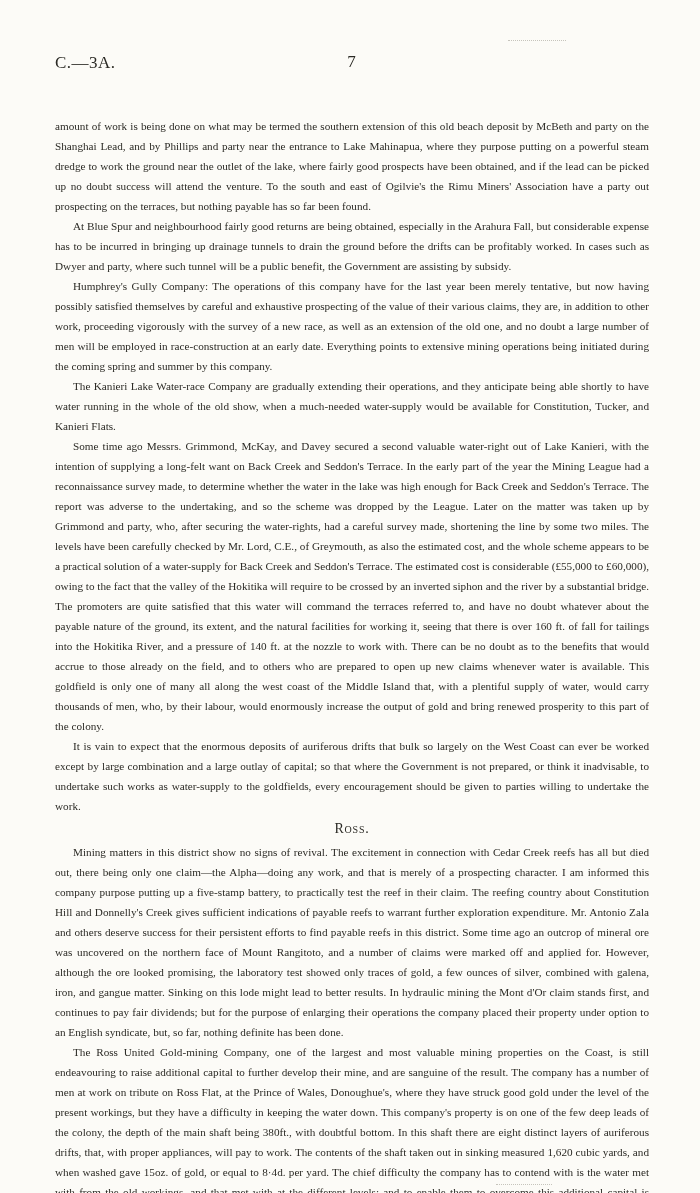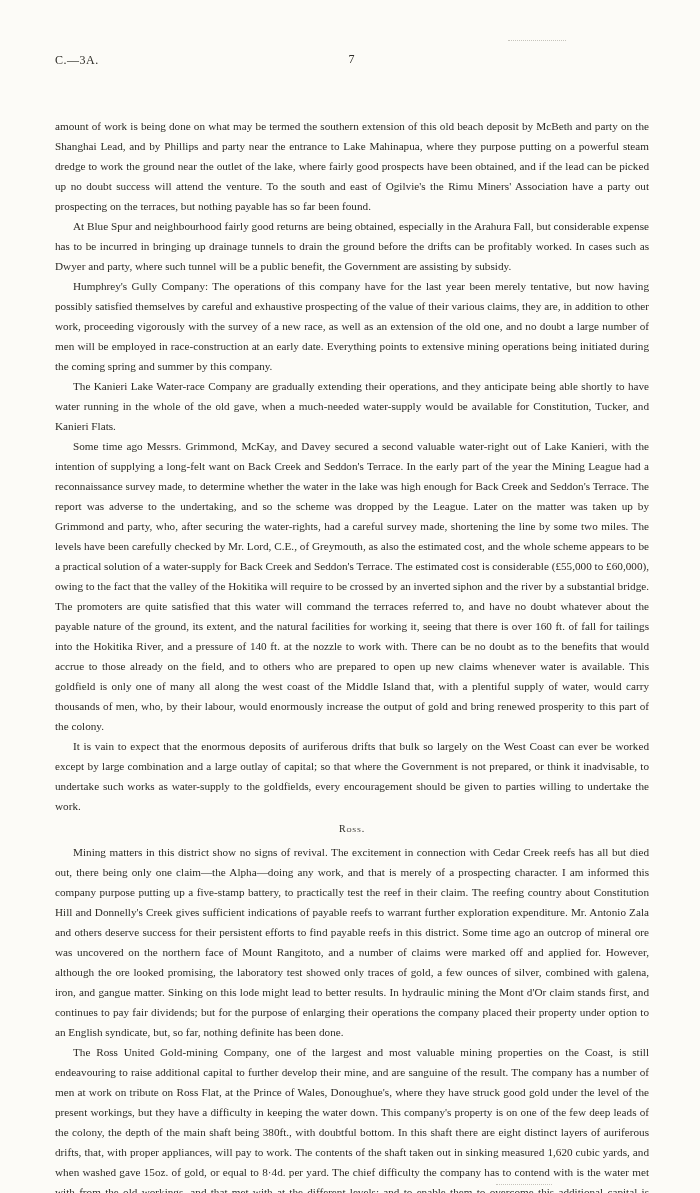--- a/index.html
+++ b/index.html
@@ -19,21 +19,21 @@
     height: 1193px;
     overflow: hidden;
     background: #fcfbf7;
   }
   .page-header {
     position: absolute;
     top: 52px;
     left: 55px;
     right: 52px;
     height: 16px;
-    font-size: 12px;
+    font-size: 17px;
   }
   .doc-ref {
     position: absolute;
     left: 0;
     top: 1px;
     letter-spacing: 0.5px;
   }
   .page-num {
     position: absolute;
     left: 0;
@@ -56,21 +56,21 @@
     margin: 0;
     padding: 0;
     text-indent: 18px;
   }
   .body-text p.noindent {
     text-indent: 0;
   }
   .section-heading {
     margin: 3px 0 3px 0;
     text-align: center;
-    font-size: 10px;
+    font-size: 14px;
     font-weight: normal;
     font-variant: small-caps;
     letter-spacing: 0.8px;
     text-indent: 0;
   }
   .scan-dots {
     position: absolute;
     height: 1px;
     border-top: 1px dotted #b9b7ae;
     opacity: 0.8;
@@ -96,21 +96,21 @@
 
   <div class="page-header">
     <span class="doc-ref">C.—3A.</span>
     <span class="page-num">7</span>
   </div>
 
   <div class="body-text">
     <p class="noindent">amount of work is being done on what may be termed the southern extension of this old beach deposit by McBeth and party on the Shanghai Lead, and by Phillips and party near the entrance to Lake Mahinapua, where they purpose putting on a powerful steam dredge to work the ground near the outlet of the lake, where fairly good prospects have been obtained, and if the lead can be picked up no doubt success will attend the venture.  To the south and east of Ogilvie's the Rimu Miners' Association have a party out prospecting on the terraces, but nothing payable has so far been found.</p>
     <p>At Blue Spur and neighbourhood fairly good returns are being obtained, especially in the Arahura Fall, but considerable expense has to be incurred in bringing up drainage tunnels to drain the ground before the drifts can be profitably worked.  In cases such as Dwyer and party, where such tunnel will be a public benefit, the Government are assisting by subsidy.</p>
     <p>Humphrey's Gully Company: The operations of this company have for the last year been merely tentative, but now having possibly satisfied themselves by careful and exhaustive prospecting of the value of their various claims, they are, in addition to other work, proceeding vigorously with the survey of a new race, as well as an extension of the old one, and no doubt a large number of men will be employed in race-construction at an early date.  Everything points to extensive mining operations being initiated during the coming spring and summer by this company.</p>
-    <p>The Kanieri Lake Water-race Company are gradually extending their operations, and they anticipate being able shortly to have water running in the whole of the old gave, when a much-needed water-supply would be available for Constitution, Tucker, and Kanieri Flats.</p>
+    <p>The Kanieri Lake Water-race Company are gradually extending their operations, and they anticipate being able shortly to have water running in the whole of the old show, when a much-needed water-supply would be available for Constitution, Tucker, and Kanieri Flats.</p>
     <p>Some time ago Messrs. Grimmond, McKay, and Davey secured a second valuable water-right out of Lake Kanieri, with the intention of supplying a long-felt want on Back Creek and Seddon's Terrace.  In the early part of the year the Mining League had a reconnaissance survey made, to determine whether the water in the lake was high enough for Back Creek and Seddon's Terrace. The report was adverse to the undertaking, and so the scheme was dropped by the League.  Later on the matter was taken up by Grimmond and party, who, after securing the water-rights, had a careful survey made, shortening the line by some two miles.  The levels have been carefully checked by Mr. Lord, C.E., of Greymouth, as also the estimated cost, and the whole scheme appears to be a practical solution of a water-supply for Back Creek and Seddon's Terrace.  The estimated cost is considerable (£55,000 to £60,000), owing to the fact that the valley of the Hokitika will require to be crossed by an inverted siphon and the river by a substantial bridge.  The promoters are quite satisfied that this water will command the terraces referred to, and have no doubt whatever about the payable nature of the ground, its extent, and the natural facilities for working it, seeing that there is over 160 ft. of fall for tailings into the Hokitika River, and a pressure of 140 ft. at the nozzle to work with.  There can be no doubt as to the benefits that would accrue to those already on the field, and to others who are prepared to open up new claims whenever water is available.  This goldfield is only one of many all along the west coast of the Middle Island that, with a plentiful supply of water, would carry thousands of men, who, by their labour, would enormously increase the output of gold and bring renewed prosperity to this part of the colony.</p>
     <p>It is vain to expect that the enormous deposits of auriferous drifts that bulk so largely on the West Coast can ever be worked except by large combination and a large outlay of capital; so that where the Government is not prepared, or think it inadvisable, to undertake such works as water-supply to the goldfields, every encouragement should be given to parties willing to undertake the work.</p>
     <h3 class="section-heading">Ross.</h3>
     <p>Mining matters in this district show no signs of revival.  The excitement in connection with Cedar Creek reefs has all but died out, there being only one claim—the Alpha—doing any work, and that is merely of a prospecting character.  I am informed this company purpose putting up a five-stamp battery, to practically test the reef in their claim.  The reefing country about Constitution Hill and Donnelly's Creek gives sufficient indications of payable reefs to warrant further exploration expenditure.  Mr. Antonio Zala and others deserve success for their persistent efforts to find payable reefs in this district.  Some time ago an outcrop of mineral ore was uncovered on the northern face of Mount Rangitoto, and a number of claims were marked off and applied for.  However, although the ore looked promising, the laboratory test showed only traces of gold, a few ounces of silver, combined with galena, iron, and gangue matter.  Sinking on this lode might lead to better results.  In hydraulic mining the Mont d'Or claim stands first, and continues to pay fair dividends; but for the purpose of enlarging their operations the company placed their property under option to an English syndicate, but, so far, nothing definite has been done.</p>
     <p>The Ross United Gold-mining Company, one of the largest and most valuable mining properties on the Coast, is still endeavouring to raise additional capital to further develop their mine, and are sanguine of the result.  The company has a number of men at work on tribute on Ross Flat, at the Prince of Wales, Donoughue's, where they have struck good gold under the level of the present workings, but they have a difficulty in keeping the water down.  This company's property is on one of the few deep leads of the colony, the depth of the main shaft being 380ft., with doubtful bottom. In this shaft there are eight distinct layers of auriferous drifts, that, with proper appliances, will pay to work.  The contents of the shaft taken out in sinking measured 1,620 cubic yards, and when washed gave 15oz. of gold, or equal to 8·4d. per yard.  The chief difficulty the company has to contend with is the water met with from the old workings, and that met with at the different levels; and to enable them to overcome this additional capital is required, the company having expended the whole of their capital in endeavouring to develop and work their mine with defective and inadequate machinery—to provide a cheap motive-power for pumping, hoisting, haulage, and other purposes connected with the working of a mine of such magnitude.  The Mikonui Water-race, commenced and partly constructed by the Government, was at the time looked upon as the cheapest and most reliable power to work Ross Flat with, and efforts have from time to time been made to get this</p>
   </div>
 
 </div>
 
 </body></html>

